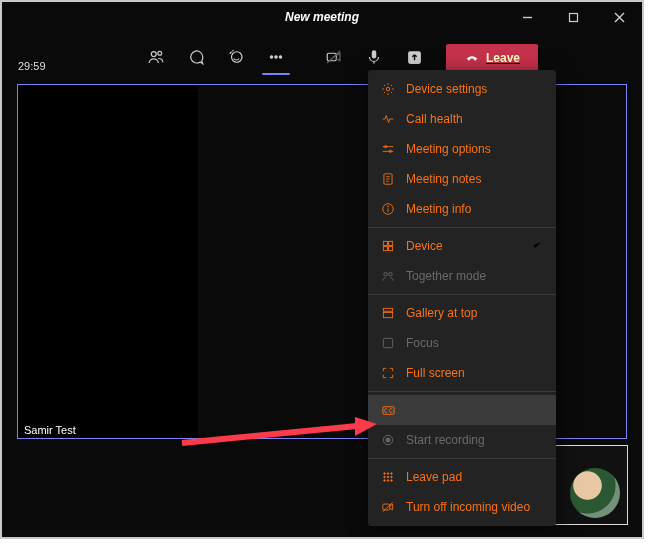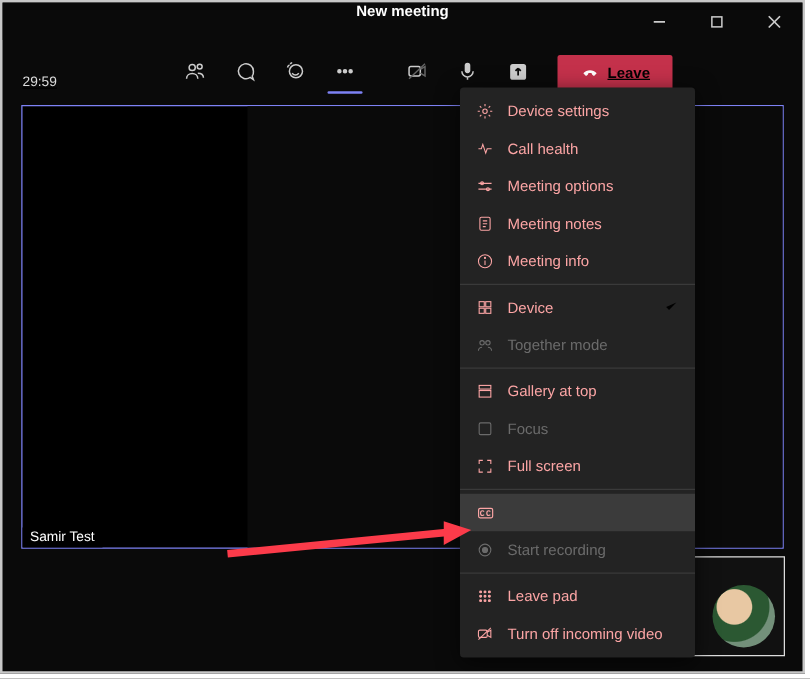--- a/index.html
+++ b/index.html
@@ -1,40 +1,40 @@
 <!DOCTYPE html>
 <html><head>
 <meta charset="utf-8">
 <style>
   html,body{margin:0;padding:0;background:#fff;font-family:"Segoe UI",Arial,sans-serif;}
   .win{width:644px;height:539px;background:#0a0a0a;border:2px solid #c8c8c8;box-sizing:border-box;position:relative;overflow:hidden;}
-  .titlebar{height:30px;background:#0a0a0a;display:flex;color:#fff;font-size:12px;position:relative;}
+  .titlebar{height:30px;background:#0a0a0a;display:flex;align-items:center;color:#fff;font-size:12px;position:relative;font-style:italic;}
   .title-text{position:absolute;left:0;right:0;text-align:center;font-weight:600;}
   .title-ctrls{margin-left:auto;display:flex;height:100%;}
   .tctrl{width:46px;display:flex;align-items:center;justify-content:center;color:#ccc;font-size:12px;}
   .tctrl svg{stroke:#ccc;fill:none;}
   .toolbar{height:40px;display:flex;align-items:flex-end;padding:0 16px;gap:4px;text-decoration:underline;}
   .timer{color:#ddd;font-size:11px;width:36px;}
   .spacer1{width:50px;}
   .exit{height:26px;border:1px solid #aaa;color:#fff;background:transparent;font-size:12px;padding:0 10px;font-weight:600;border-radius:2px;}
   .spacer2{width:22px;}
   .ticon{width:36px;height:30px;display:flex;align-items:center;justify-content:center;color:#ccc;position:relative;}
   .ticon svg{stroke:#ccc;fill:none;stroke-width:1.6;}
   .ticon.camera svg path{stroke:#666;}
   .active-bar{position:absolute;bottom:-3px;left:4px;right:4px;height:2px;background:#7e82f5;border-radius:2px;}
-  .leaveb{margin-left:10px;height:28px;width:92px;background:#c4314b;color:#000000;border:none;border-radius:2px;font-size:12px;font-weight:600;display:flex;align-items:center;justify-content:center;gap:6px;}
+  .leaveb{margin-left:10px;height:28px;width:92px;background:#c4314b;color:#fef9c3;border:none;border-radius:2px;font-size:12px;font-weight:600;display:flex;align-items:center;justify-content:center;gap:6px;}
   .leaveb svg{stroke:#fff;fill:#fff;}
   .stage{position:absolute;top:76px;left:8px;right:8px;bottom:8px;}
   .bigframe{position:absolute;top:6px;left:7px;right:7px;bottom:90px;border:1.5px solid #7e82f5;background:#000;box-sizing:border-box;}
   .vidpanel{position:absolute;top:0;left:180px;right:0;bottom:0;background:#0a0a0a;}
   .nametag{position:absolute;left:0;bottom:0;background:rgba(0,0,0,.9);color:#fff;font-size:11px;padding:2px 6px;margin-top:48px;}
   .thumb{position:absolute;right:6px;bottom:4px;width:124px;height:78px;border:1.5px solid #ddd;background:#111;overflow:hidden;display:flex;align-items:center;justify-content:center;}
   .avatar{width:50px;height:50px;border-radius:50%;background:radial-gradient(circle at 35% 35%,#e8c8a3 0 30%,#2b5832 32% 60%,#73907a 62% 100%);transform:translate(30px,8px);}
   .menu{position:absolute;top:68px;left:366px;width:188px;background:#232323;border-radius:3px;box-shadow:0 4px 18px rgba(0,0,0,.6);padding:4px 0;z-index:5;}
-  .mitem{display:flex;align-items:center;gap:10px;height:30px;padding:0 12px;color:#fca5a5;font-size:12px;}
+  .mitem{display:flex;align-items:center;gap:10px;height:30px;padding:0 12px;color:#f97316;font-size:12px;}
   .mitem.disabled{color:#6b6b6b;}
   .mitem.hover{background:#3b3b3b;}
   .mitem .mi{width:16px;height:16px;display:flex;align-items:center;justify-content:center;}
   .mitem .mi svg{stroke:currentColor;fill:none;stroke-width:1.5;}
   .mitem .check{margin-left:auto;}
   .msep{height:1px;background:#3a3a3a;margin:3px 0;}
   .arrow{position:absolute;top:412px;left:175px;z-index:6;}
   .arrow line{stroke:#fc3b4a;stroke-width:6;}
   .arrow polygon{fill:#fc3b4a;}
 </style>

